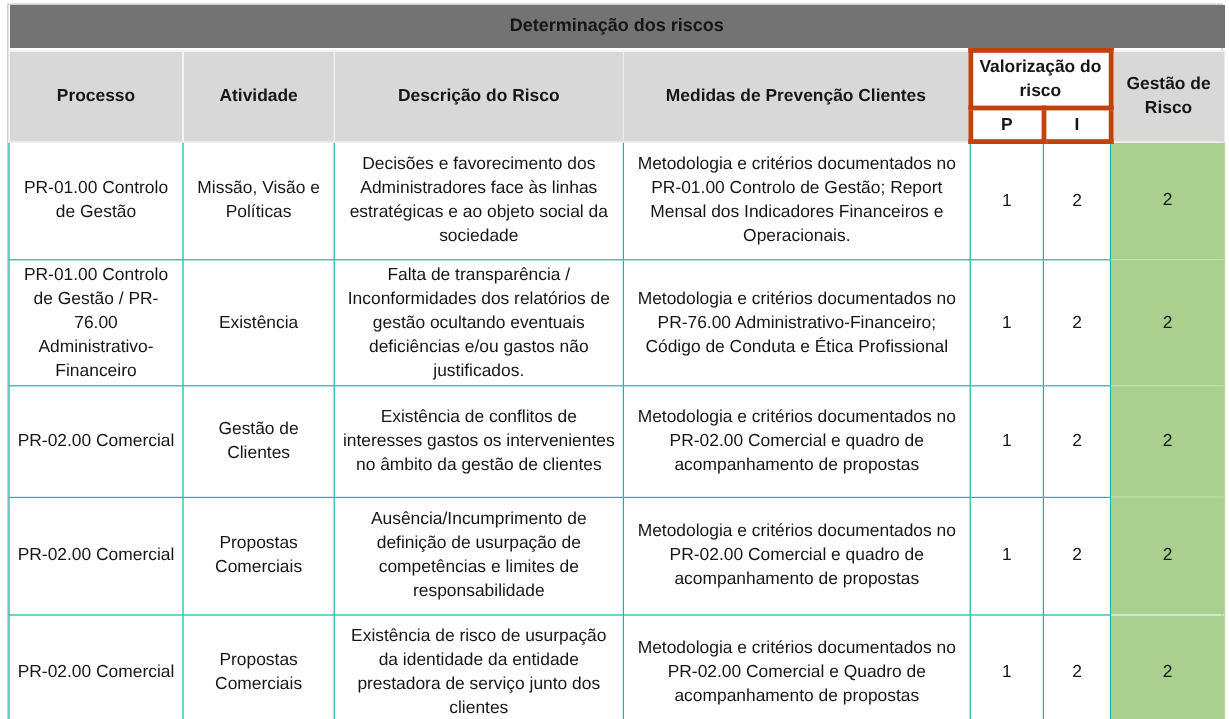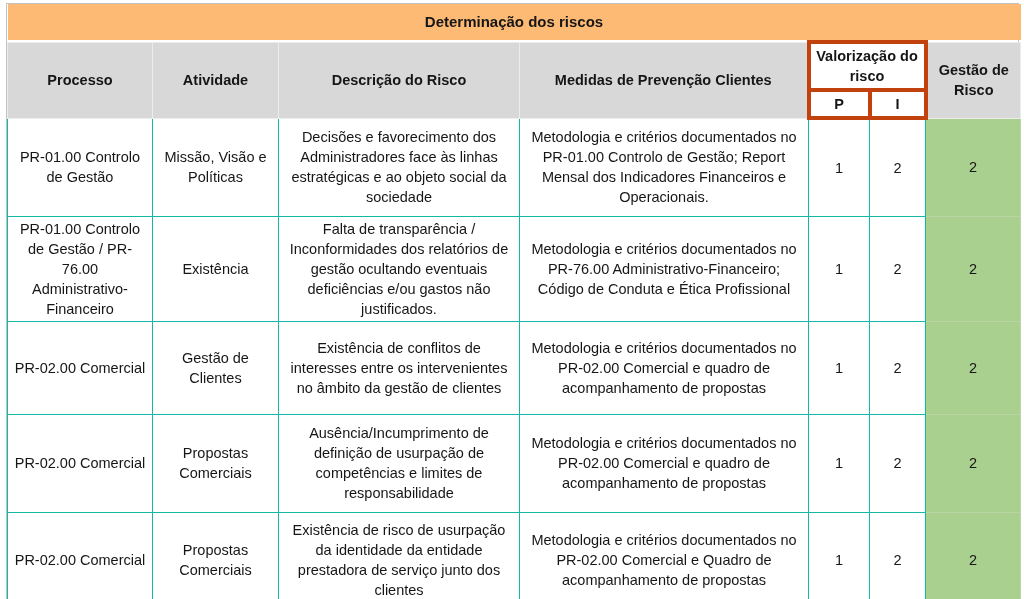--- a/index.html
+++ b/index.html
@@ -37,21 +37,21 @@
     border: 1px solid #ececec;
     font-weight: bold;
     padding: 2px 4px;
   }
   
   table.risk th.white {
     background: #ffffff;
     border: 4px solid #c2410c;
   }
   tr.title-row th {
-    background: #fdba74;
+    background: #737373;
     border: none;
     border-bottom: 1px solid #ececec;
     font-size: 15px;
   }
   
   table.risk td {
     background: #ffffff;
     border: 1px solid #14b8a6;
     padding: 2px 6px;
   }
@@ -114,21 +114,21 @@
         <td>Existência</td>
         <td>Falta de transparência / Inconformidades dos relatórios de gestão ocultando eventuais deficiências e/ou gastos não justificados.</td>
         <td>Metodologia e critérios documentados no PR-76.00 Administrativo-Financeiro; Código de Conduta e Ética Profissional</td>
         <td>1</td>
         <td>2</td>
         <td class="level">2</td>
       </tr>
       <tr class="r2">
         <td>PR-02.00 Comercial</td>
         <td>Gestão de Clientes</td>
-        <td>Existência de conflitos de interesses entre os intervenientes no âmbito da gestão de clientes</td>
+        <td>Existência de conflitos de interesses gastos os intervenientes no âmbito da gestão de clientes</td>
         <td>Metodologia e critérios documentados no PR-02.00 Comercial e quadro de acompanhamento de propostas</td>
         <td>1</td>
         <td>2</td>
         <td class="level">2</td>
       </tr>
       <tr class="r3">
         <td>PR-02.00 Comercial</td>
         <td>Propostas Comerciais</td>
         <td>Ausência/Incumprimento de definição de usurpação de competências e limites de responsabilidade</td>
         <td>Metodologia e critérios documentados no PR-02.00 Comercial e quadro de acompanhamento de propostas</td>

